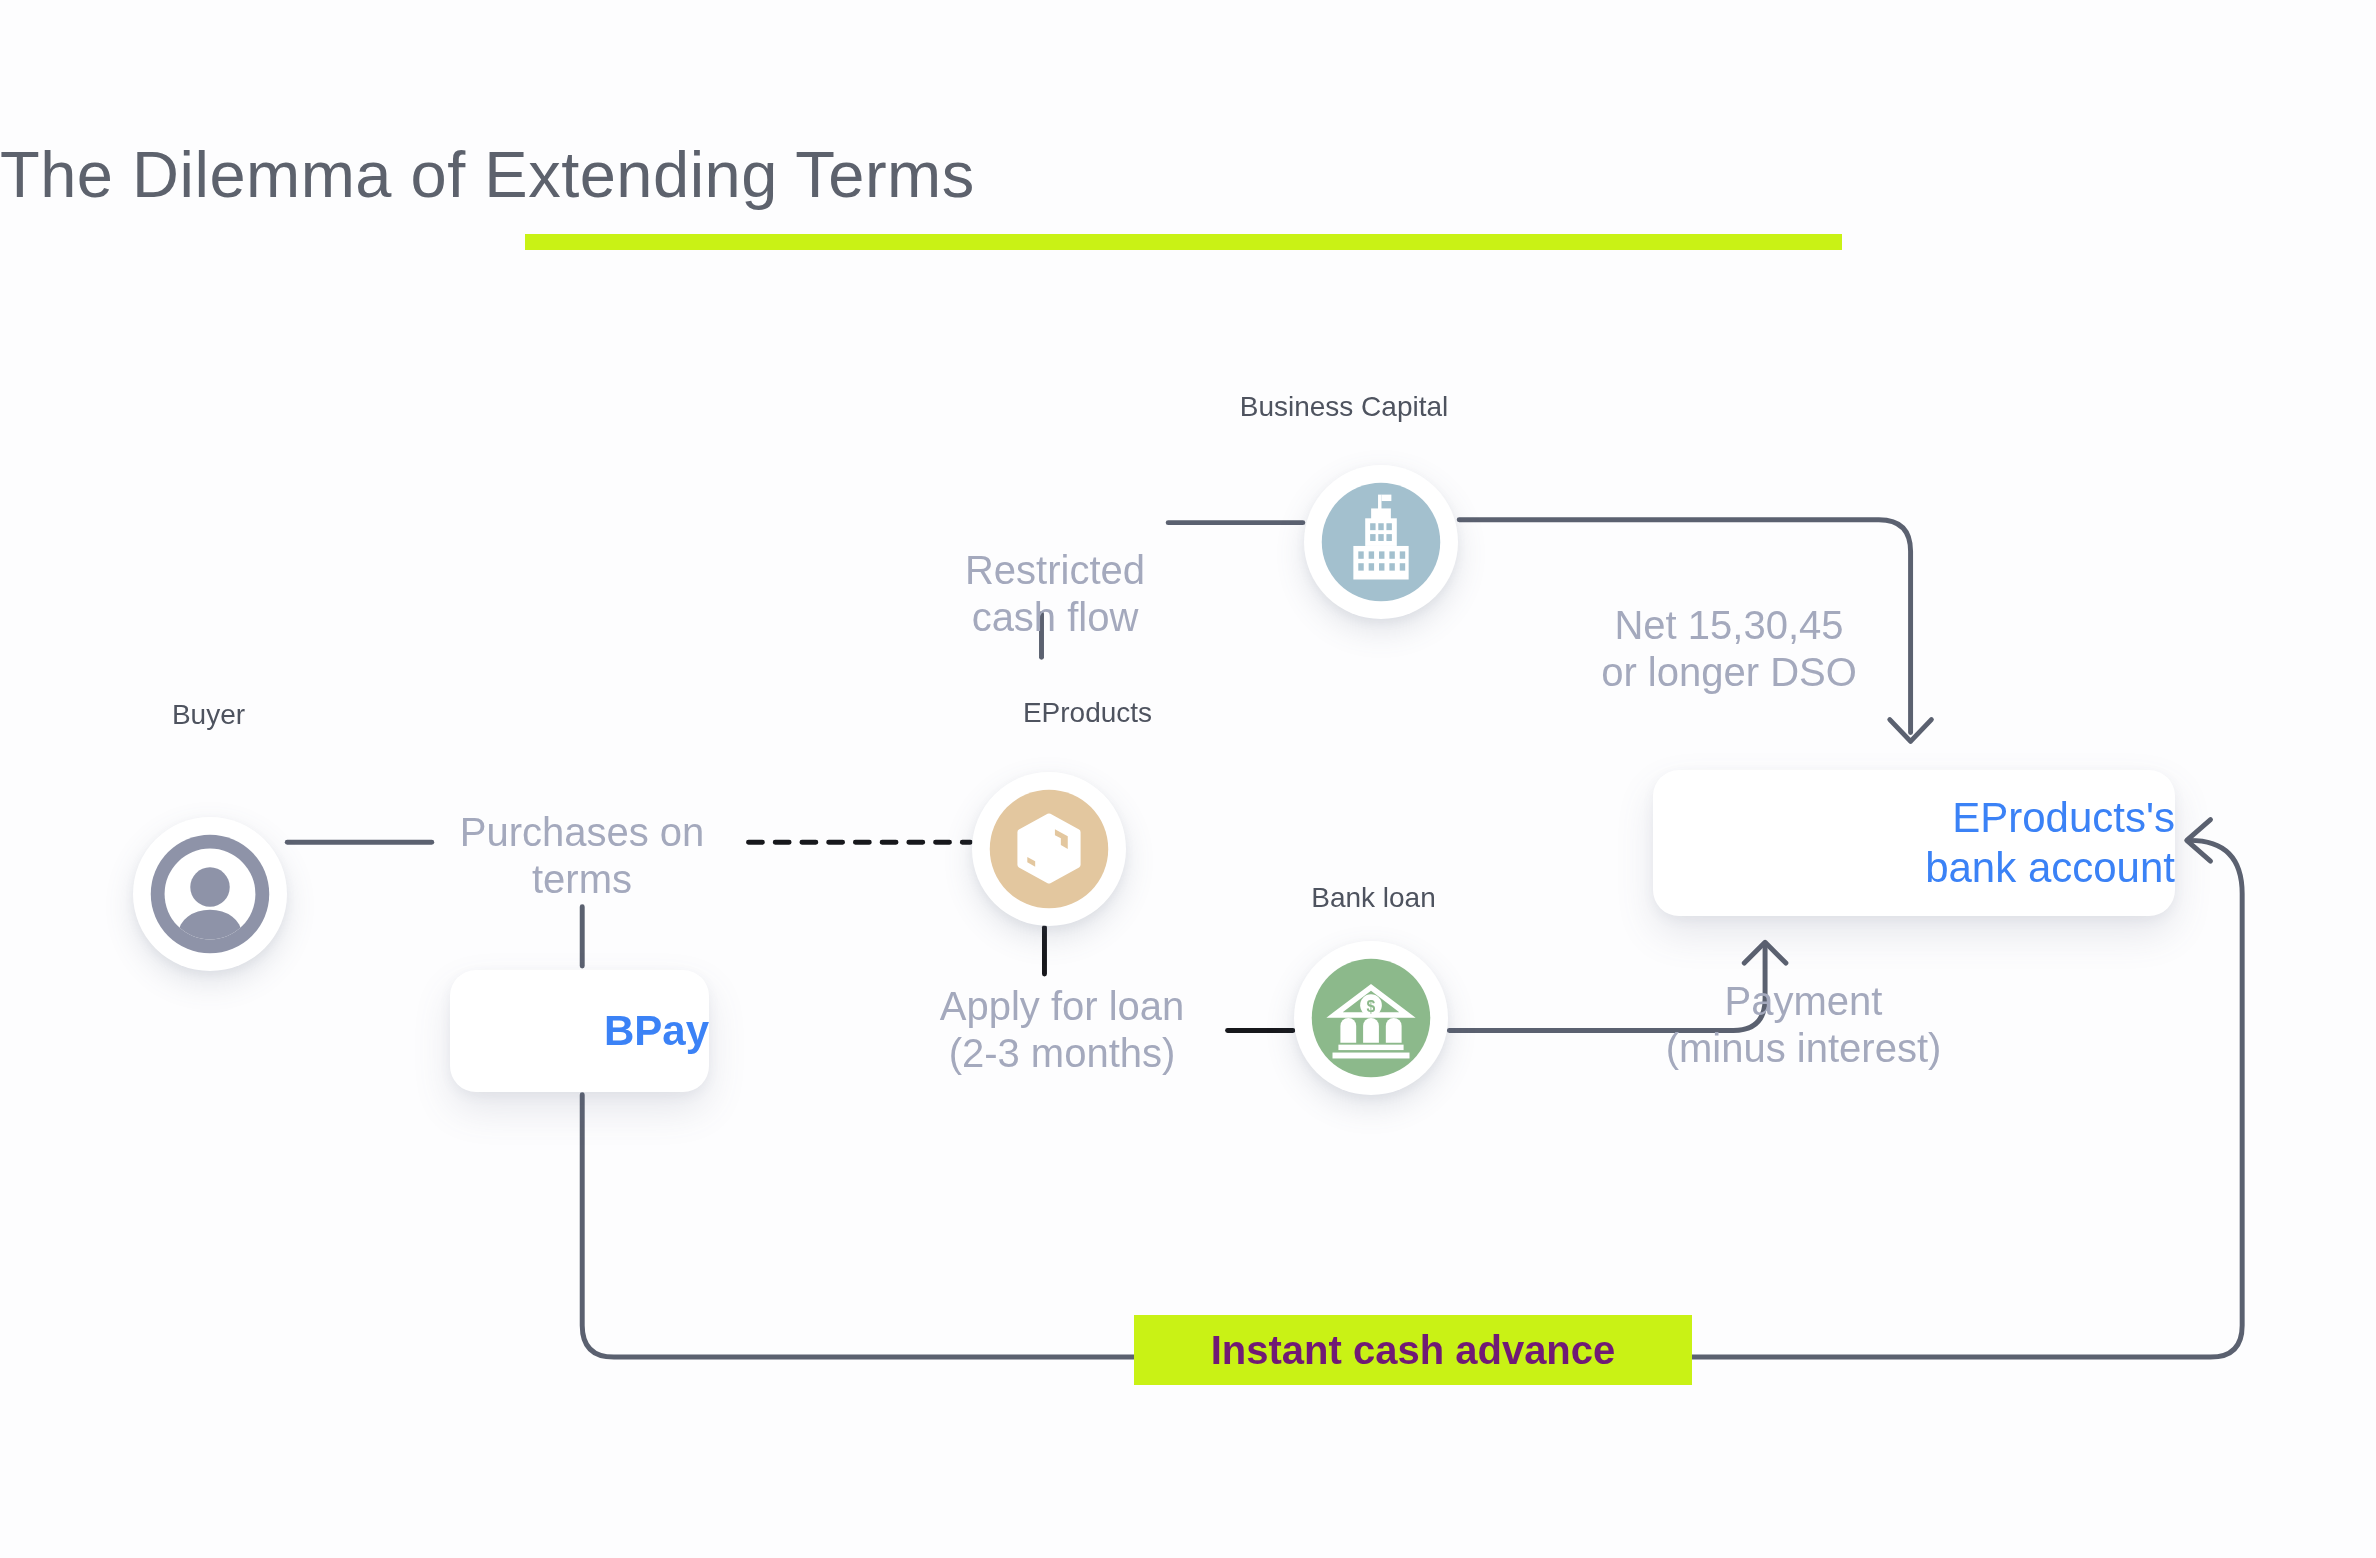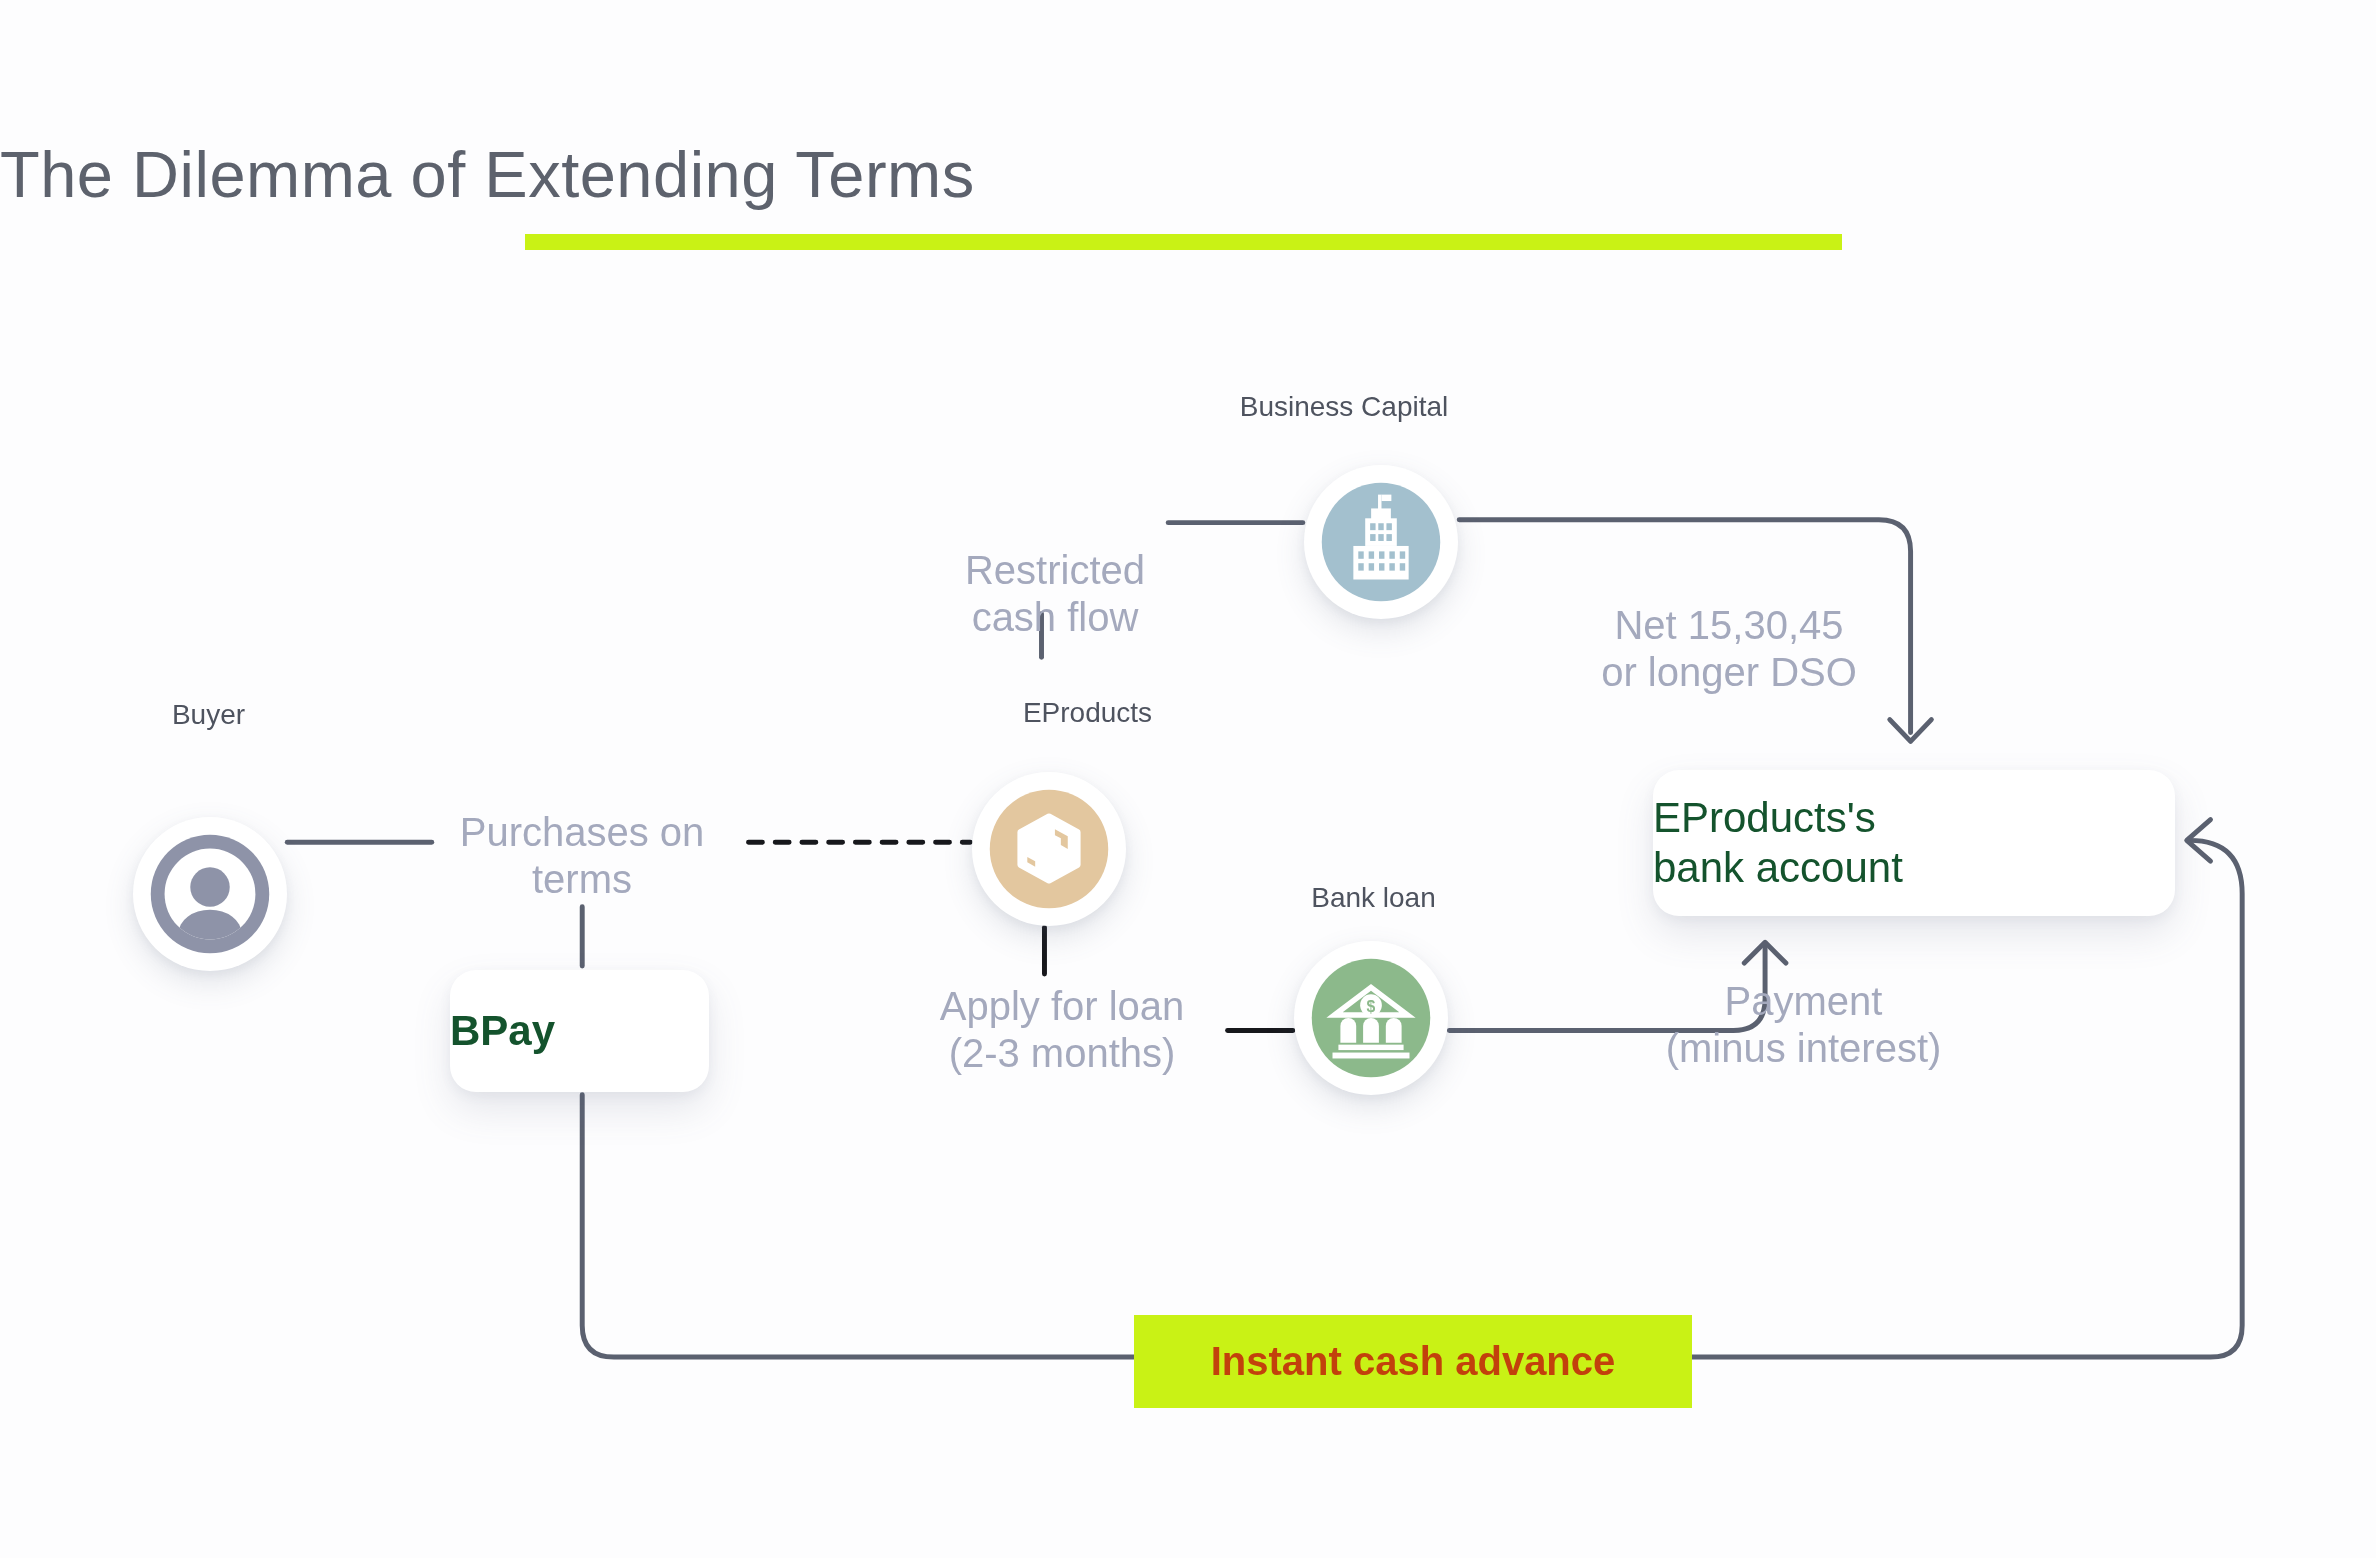--- a/index.html
+++ b/index.html
@@ -31,30 +31,30 @@
   }
   .edge-label{
     text-align:center;font-size:40px;font-weight:400;color:#a4a9bd;
     line-height:47px;z-index:4;
   }
   .edge-label span{display:block;}
   
   .card{
     background:#ffffff;border-radius:26px;z-index:3;
     box-shadow:0 18px 38px rgba(90,98,125,.14),0 4px 12px rgba(90,98,125,.07);
-    display:flex;flex-direction:column;align-items:flex-start;justify-content:center;
-    color:#14532d;
+    display:flex;flex-direction:column;align-items:flex-end;justify-content:center;
+    color:#3b82f6;
   }
   .card-account{left:1653px;top:770px;width:522px;height:146px;font-size:42px;font-weight:500;line-height:50px;}
   .card-bpay{left:450px;top:970px;width:259px;height:122px;font-size:42px;font-weight:600;}
   
   .badge{
-    left:1134px;top:1315px;width:558px;height:93px;background:#c9f215;z-index:5;
+    left:1134px;top:1315px;width:558px;height:70px;background:#c9f215;z-index:5;
     display:flex;align-items:center;justify-content:center;
-    font-size:40px;font-weight:700;color:#c2410c;
+    font-size:40px;font-weight:700;color:#701a75;
   }
 </style>
 </head>
 <body>
 
 <div class="stage">
 
   <div class="abs title-underline"></div>
   <div class="abs title">The Dilemma of Extending Terms</div>
 

